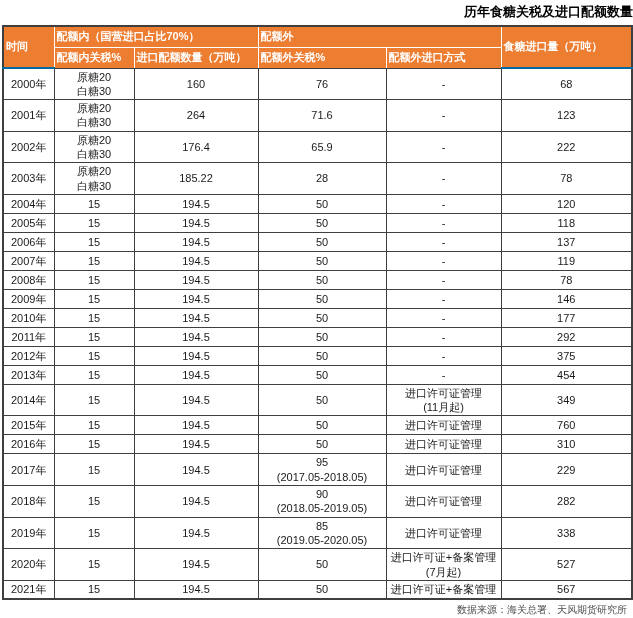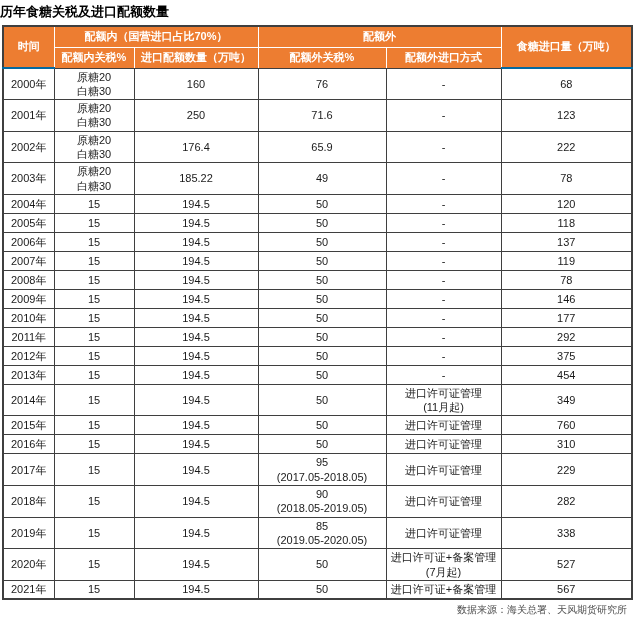--- a/index.html
+++ b/index.html
@@ -6,39 +6,39 @@
   html, body { background: #ffffff; }
   .page {
     position: relative;
     width: 633px;
     height: 618px;
     background: #ffffff;
     font-family: "Liberation Sans", "DejaVu Sans", sans-serif;
     overflow: hidden;
   }
   .title {
-    text-align: left;
+    text-align: right;
     font-weight: bold;
     font-size: 13px;
     color: #000000;
     padding: 3px 0 4px 0;
   }
   table.tbl {
     border-collapse: collapse;
     table-layout: fixed;
     width: 629px;
     margin-left: 2px;
     border: 2px solid #3f3f3f;
   }
   .tbl th {
     background: #ED7D31;
     color: #ffffff;
     font-size: 11px;
     font-weight: bold;
-    text-align: center;
+    text-align: left;
     vertical-align: middle;
     border: 1px solid #ffffff;
     height: 21px;
     padding: 1px 2px;
     line-height: 1.25;
   }
   .tbl thead tr.hr2 th { border-bottom: 1px solid #3f3f3f; margin-left: 39px; }
   .tbl thead th.span-both { border-bottom: 2px solid #0369a1; }
   .tbl td {
     border: 1px solid #3f3f3f;
@@ -98,40 +98,40 @@
 白糖30</td>
           <td>160</td>
           <td>76</td>
           <td>-</td>
           <td>68</td>
         </tr>
         <tr>
           <td>2001年</td>
           <td>原糖20
 白糖30</td>
-          <td>250</td>
+          <td>264</td>
           <td>71.6</td>
           <td>-</td>
           <td>123</td>
         </tr>
         <tr>
           <td>2002年</td>
           <td>原糖20
 白糖30</td>
           <td>176.4</td>
           <td>65.9</td>
           <td>-</td>
           <td>222</td>
         </tr>
         <tr>
           <td>2003年</td>
           <td>原糖20
 白糖30</td>
           <td>185.22</td>
-          <td>49</td>
+          <td>28</td>
           <td>-</td>
           <td>78</td>
         </tr>
         <tr>
           <td>2004年</td>
           <td>15</td>
           <td>194.5</td>
           <td>50</td>
           <td>-</td>
           <td>120</td>

